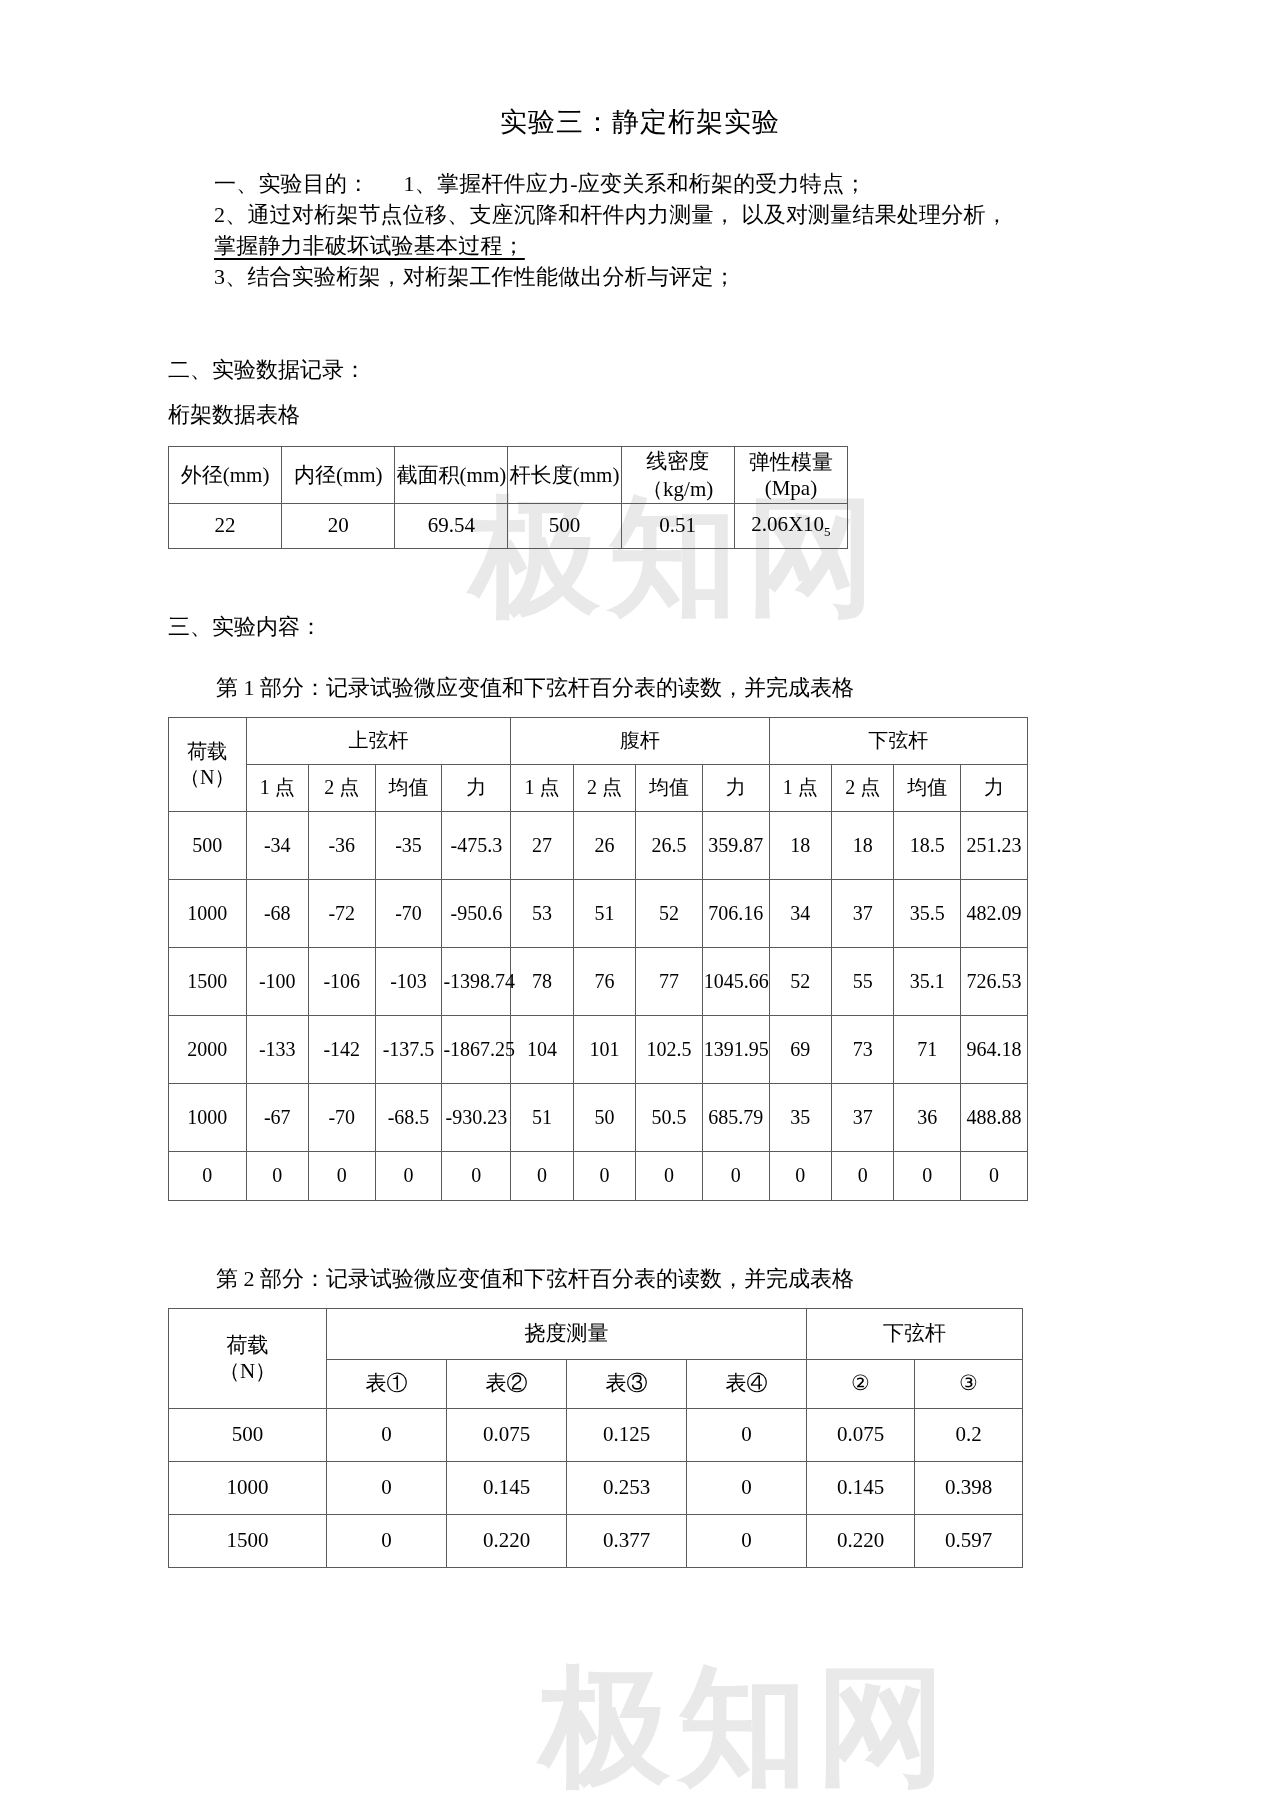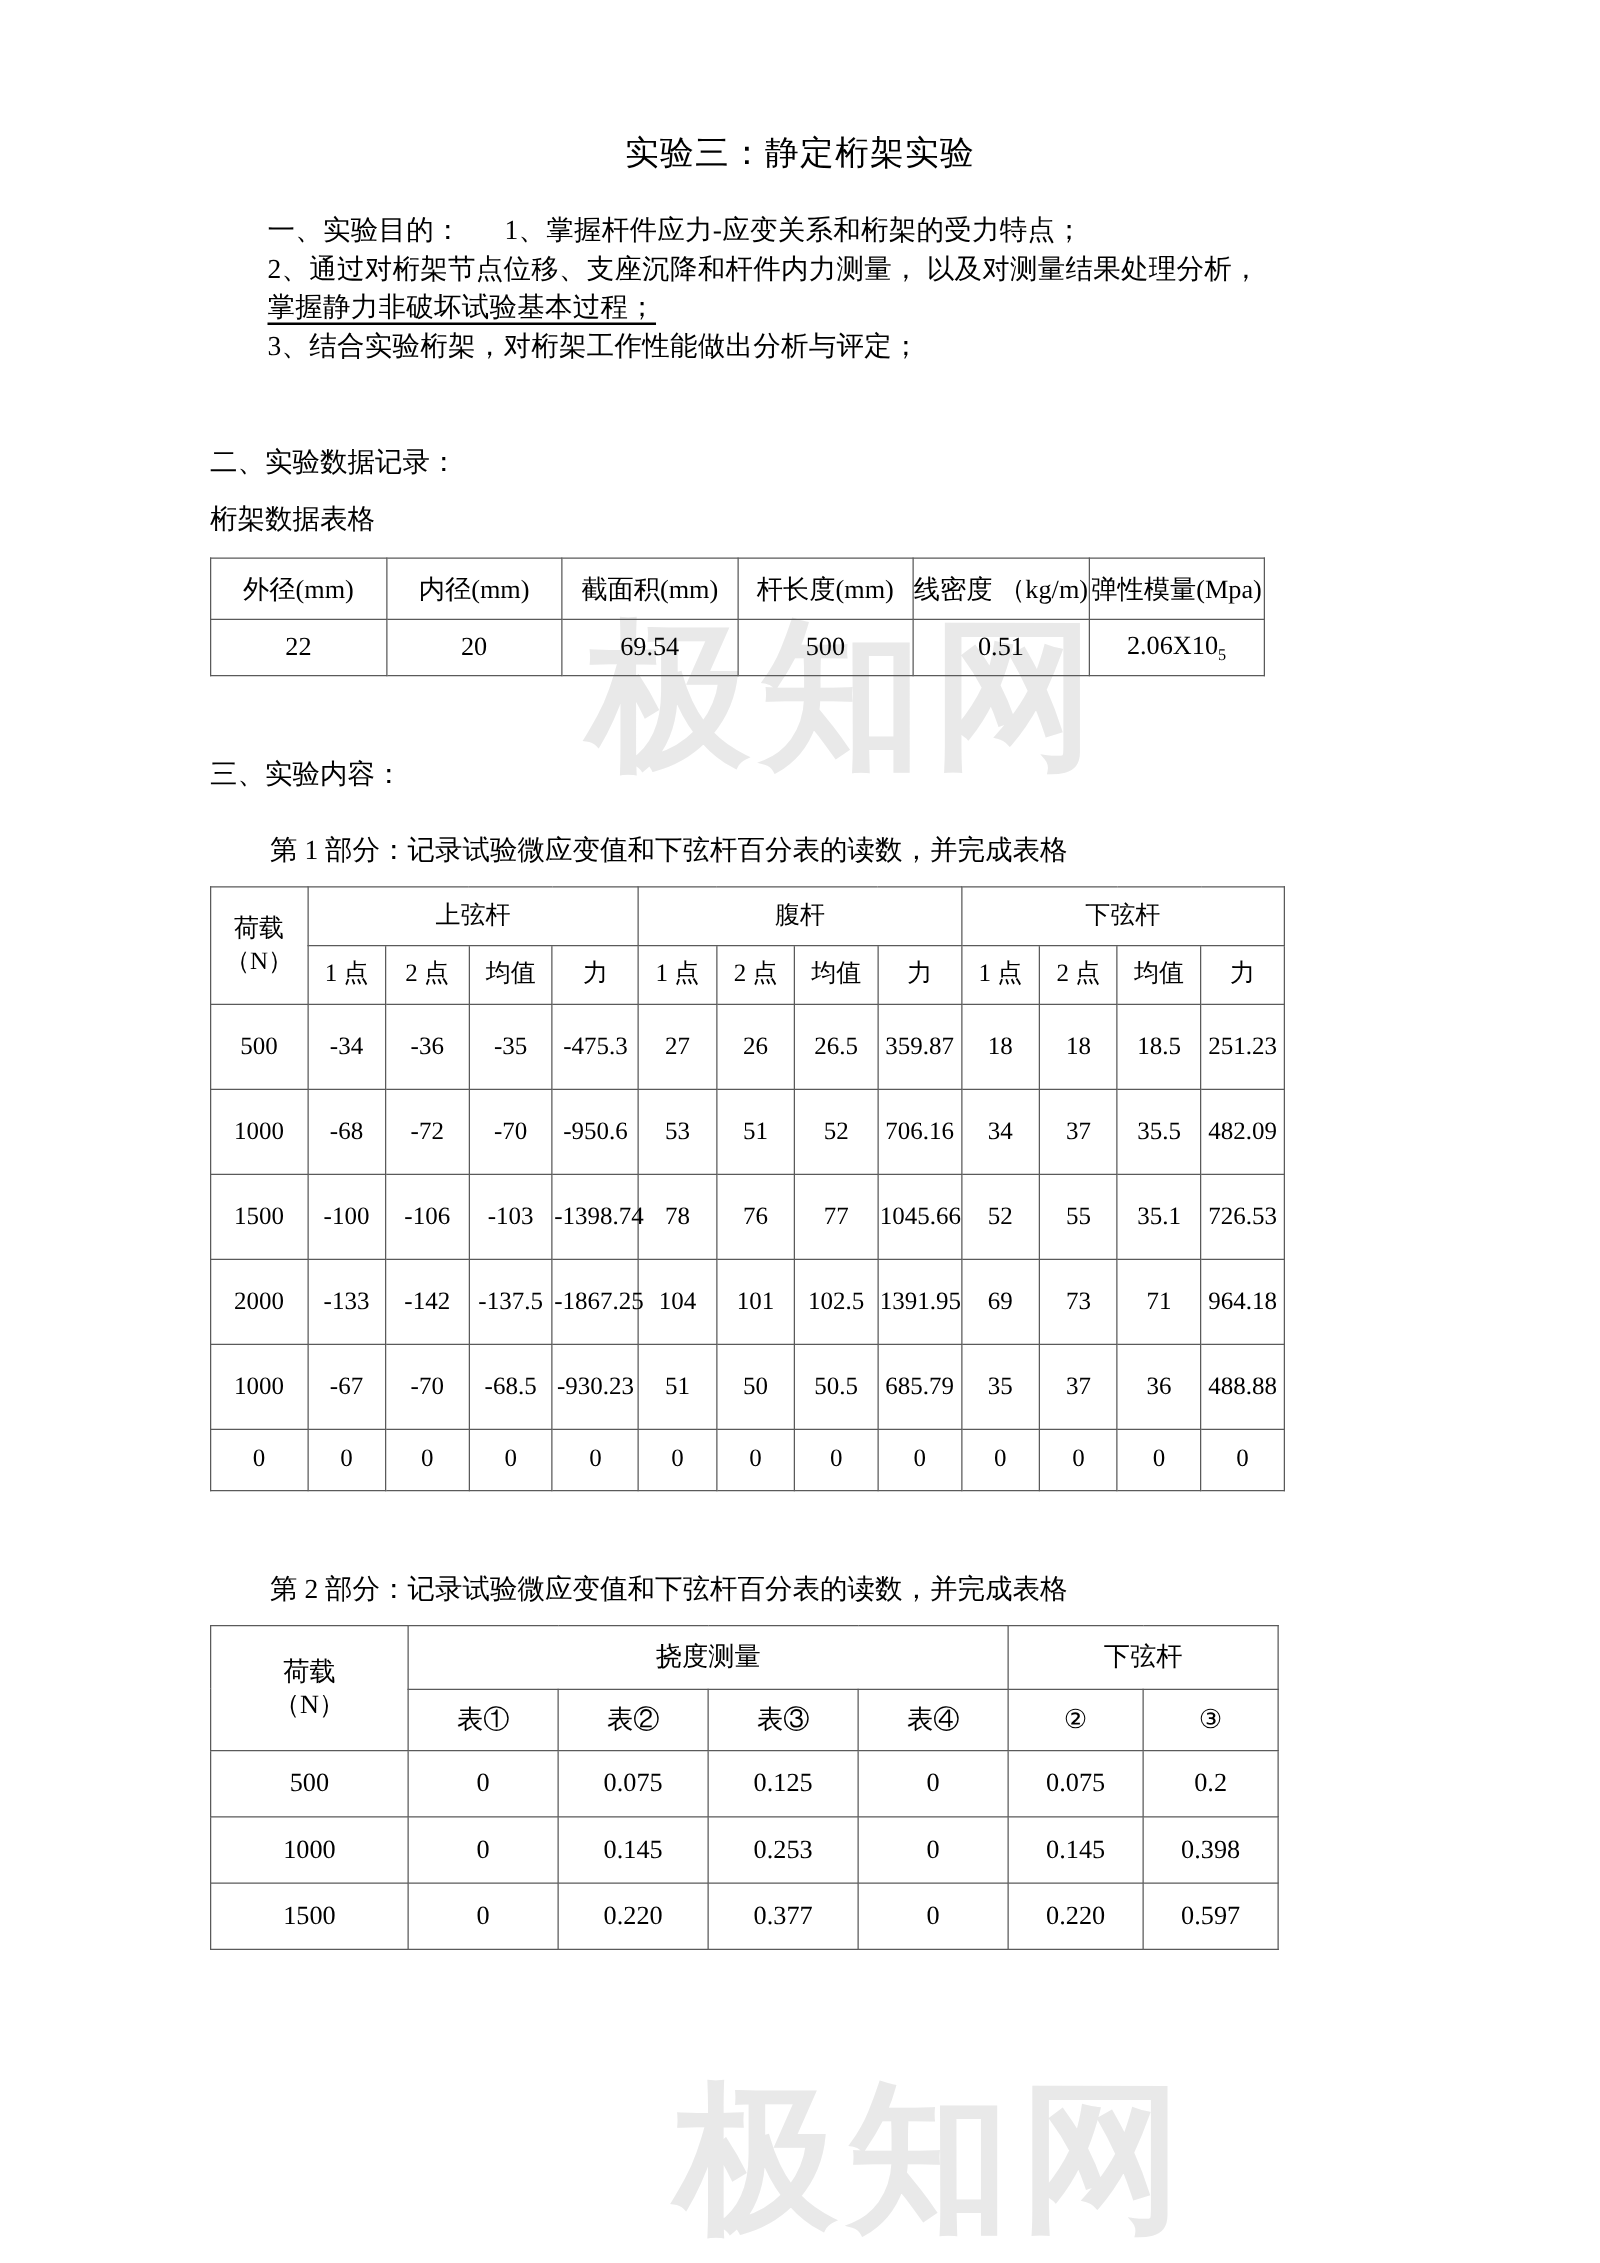--- a/index.html
+++ b/index.html
@@ -82,21 +82,21 @@
   table td, table th {
     border: 1px solid #5a5a5a;
     text-align: center;
     vertical-align: middle;
     font-weight: normal;
     padding: 0;
   }
 
   
   .truss-table {
-    width: 844px;
+    width: 680px;
     margin-top: 16px;
     table-layout: fixed;
   }
   .truss-table td { height: 44px; font-size: 21px; }
   .truss-table .hdr td { height: 48px; }
   .sub { font-size: 13px; vertical-align: sub; }
 
   
   .p1-table {
     width: 860px;

